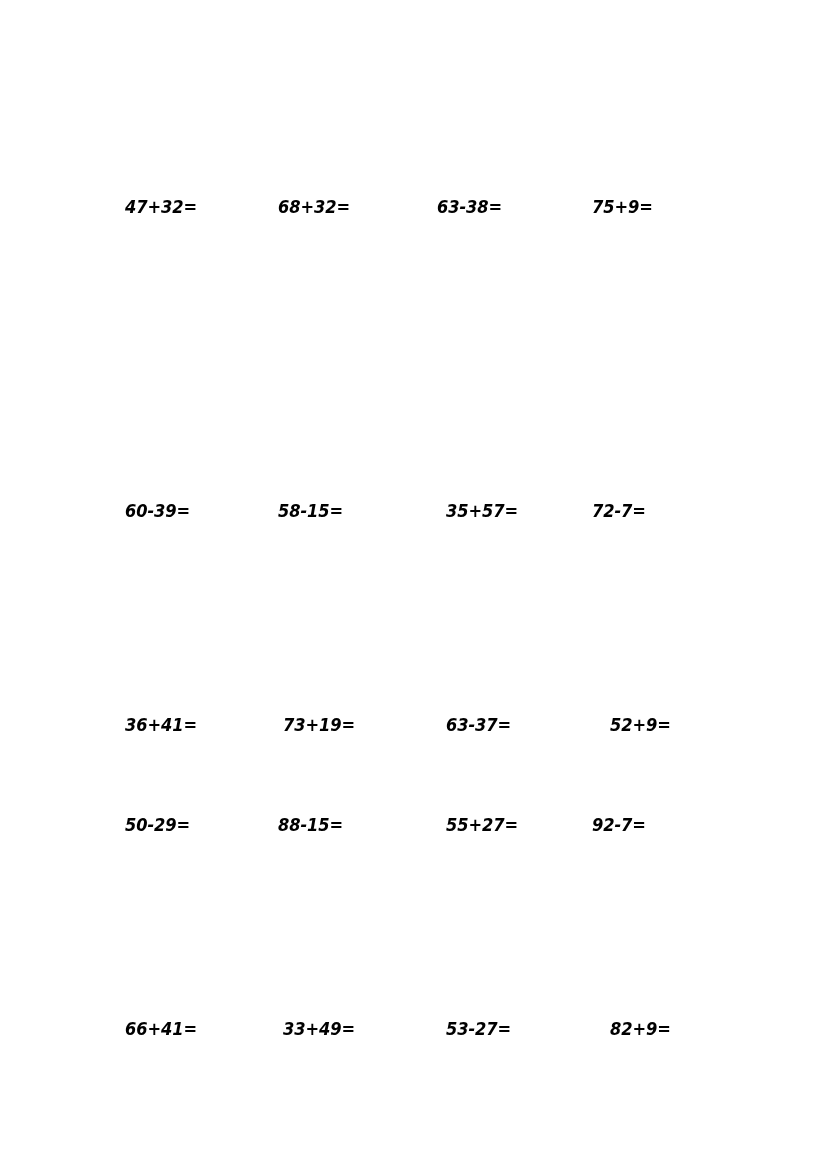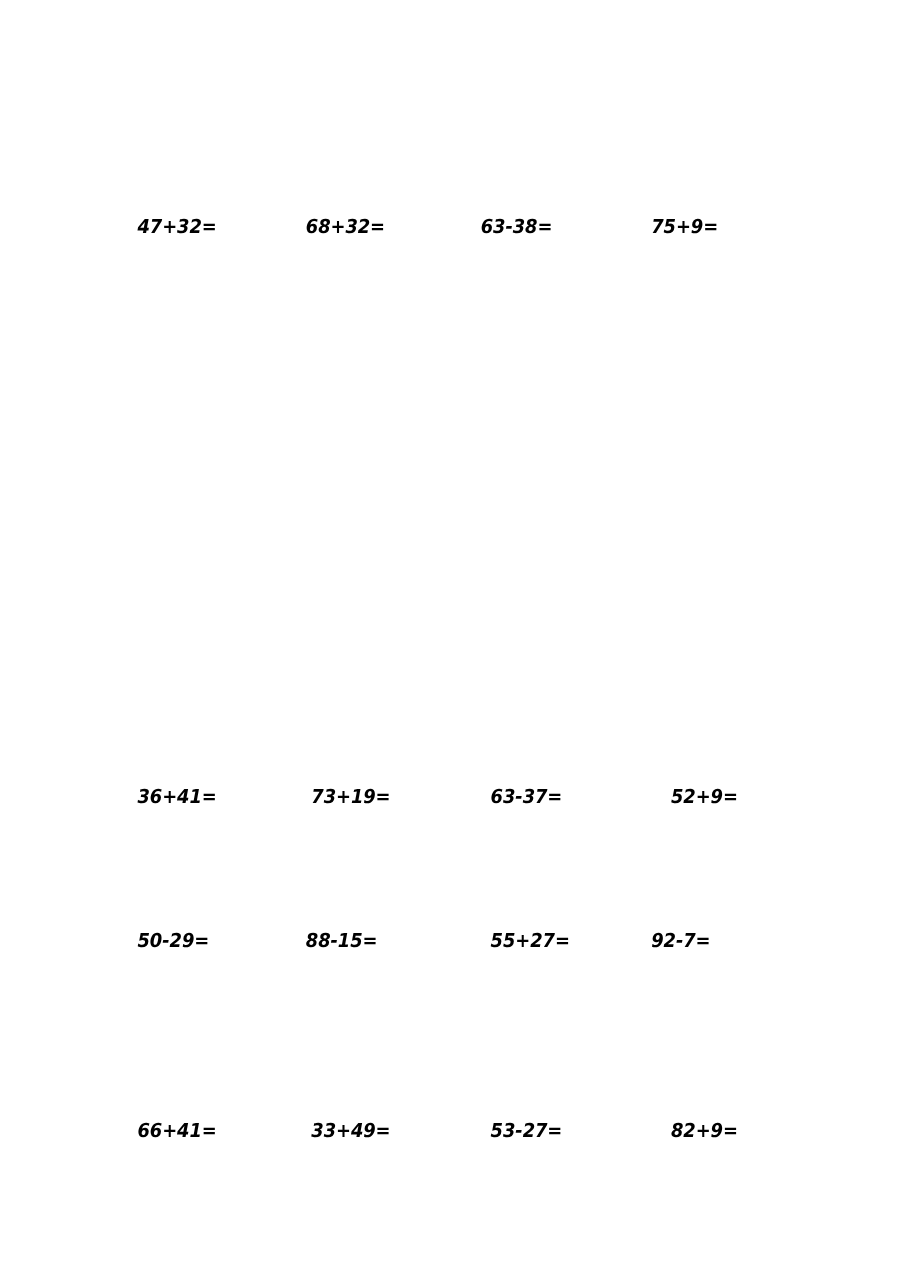--- a/index.html
+++ b/index.html
@@ -65,29 +65,35 @@
 <div id="worksheet-page">
 
   <div class="problem-row" style="top:195px;">
     <span class="problem-cell col-1 nudge-a">47+32=</span>
     <span class="problem-cell col-2 nudge-a">68+32=</span>
     <span class="problem-cell col-3 nudge-a">63-38=</span>
     <span class="problem-cell col-4 nudge-a">75+9=</span>
   </div>
 
 
+  <div class="problem-row" style="top:499px;">
+    <span class="problem-cell col-1 nudge-a">60-39=</span>
+    <span class="problem-cell col-2 nudge-a">58-15=</span>
+    <span class="problem-cell col-3 nudge-c">35+57=</span>
+    <span class="problem-cell col-4 nudge-a">72-7=</span>
+  </div>
 
   <div class="problem-row" style="top:671px;margin-top:42px;">
     <span class="problem-cell col-1 nudge-a">36+41=</span>
     <span class="problem-cell col-2 nudge-b">73+19=</span>
     <span class="problem-cell col-3 nudge-c">63-37=</span>
     <span class="problem-cell col-4 nudge-d">52+9=</span>
   </div>
 
-  <div class="problem-row" style="top:844px;">
+  <div class="problem-row" style="top:813px;">
     <span class="problem-cell col-1 nudge-a">50-29=</span>
     <span class="problem-cell col-2 nudge-a">88-15=</span>
     <span class="problem-cell col-3 nudge-c">55+27=</span>
     <span class="problem-cell col-4 nudge-a">92-7=</span>
   </div>
 
   <div class="problem-row" style="top:1017px;">
     <span class="problem-cell col-1 nudge-a">66+41=</span>
     <span class="problem-cell col-2 nudge-b">33+49=</span>
     <span class="problem-cell col-3 nudge-c">53-27=</span>

